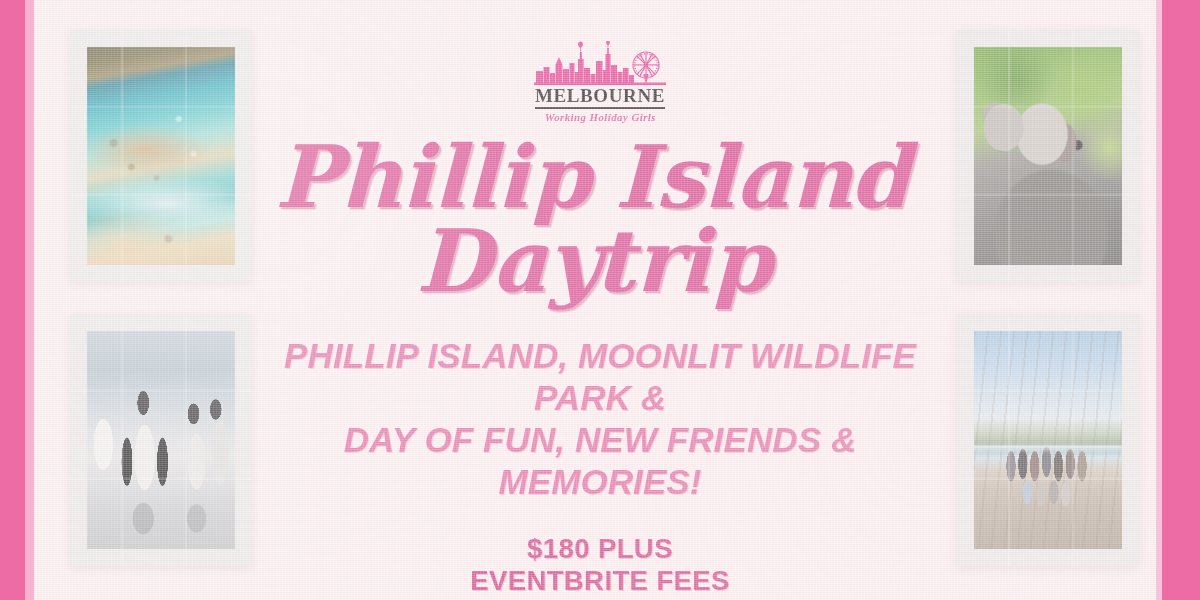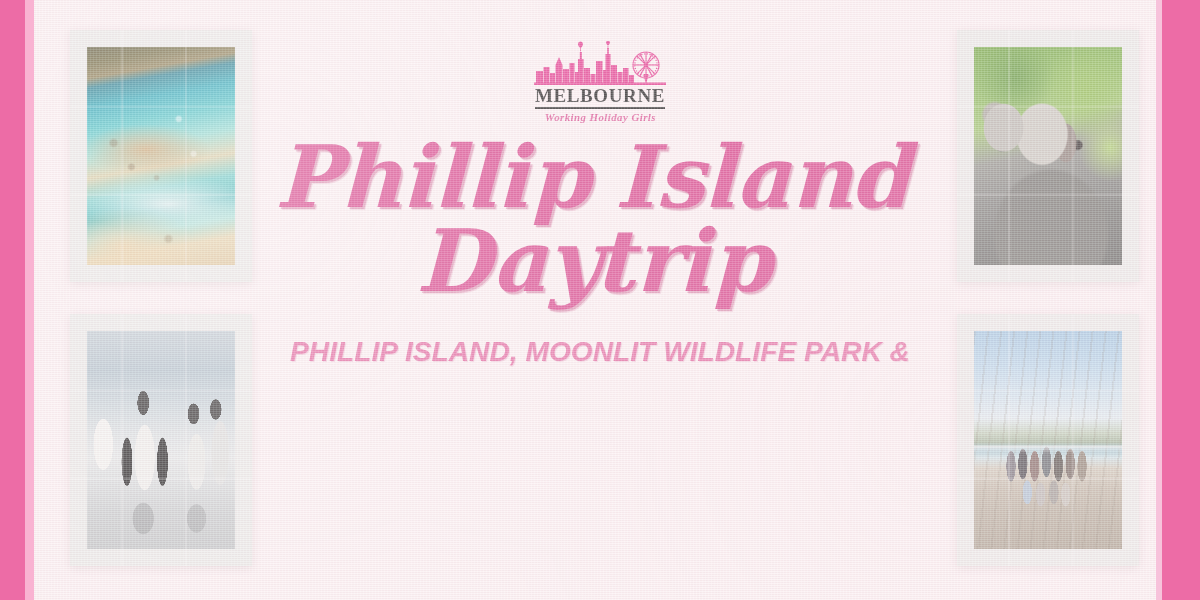--- a/index.html
+++ b/index.html
@@ -271,21 +271,21 @@
     transform: skewX(-4deg);
   }
 
   
   .subtitle {
     margin-top: 34px;
     color: #E2659E;
     font-family: "Liberation Sans", sans-serif;
     font-weight: bold;
     font-style: italic;
-    font-size: 28px;
+    font-size: 35px;
     line-height: 1.2;
     letter-spacing: .1px;
     max-width: 670px;
     text-shadow: 1px 1px 0 rgba(200,70,130,.22);
   }
   .subtitle span { display: block; }
 
   
   .price {
     margin-top: 30px;
@@ -374,22 +374,27 @@
       <div class="logo-tagline">Working Holiday Girls</div>
     </div>
 
     <div class="headline">
       <span class="headline-line1">Phillip Island</span>
       <span class="headline-line2">Daytrip</span>
     </div>
 
     <div class="subtitle">
       <span>PHILLIP ISLAND, MOONLIT WILDLIFE PARK &amp;</span>
+      <span>DAY OF FUN, NEW FRIENDS &amp; MEMORIES!</span>
     </div>
 
+    <div class="price">
+      <span>$180 PLUS</span>
+      <span>EVENTBRITE FEES</span>
+    </div>
 
   </div>
 
   <div class="paper-texture"></div>
   <div class="border-strip border-outer-left"></div>
   <div class="border-strip border-inner-left"></div>
   <div class="border-strip border-inner-right"></div>
   <div class="border-strip border-outer-right"></div>
 
 </div>

